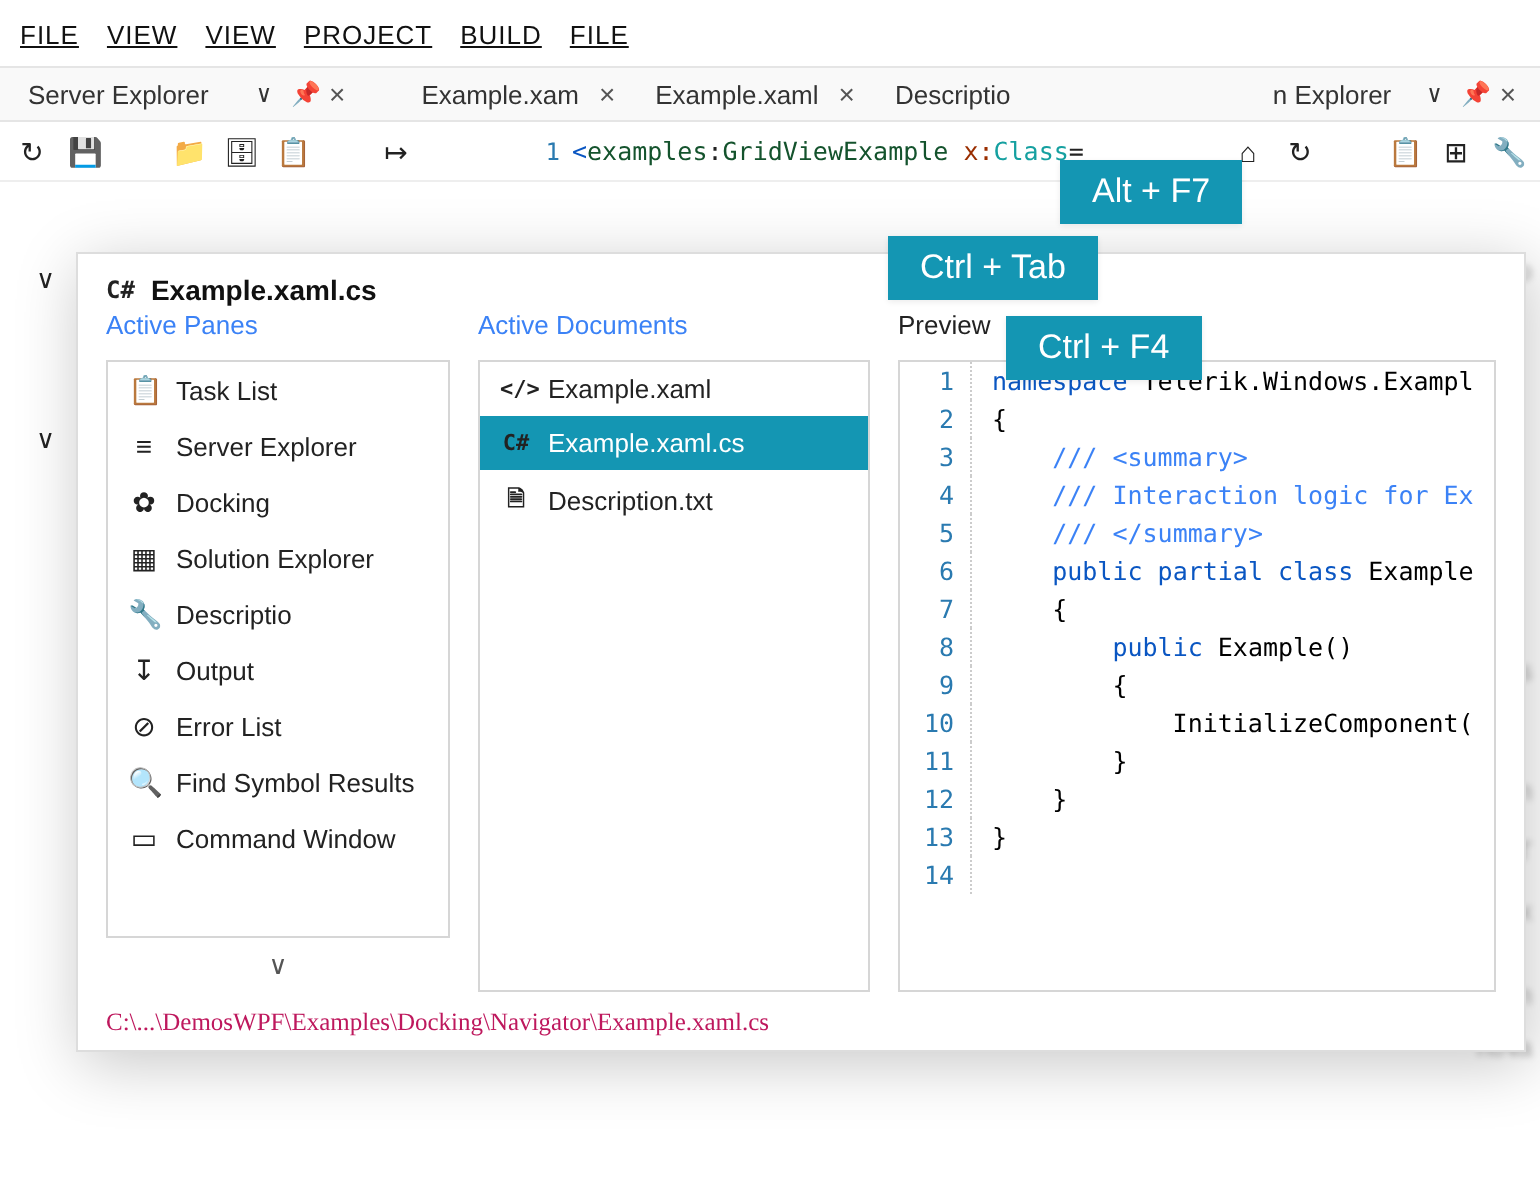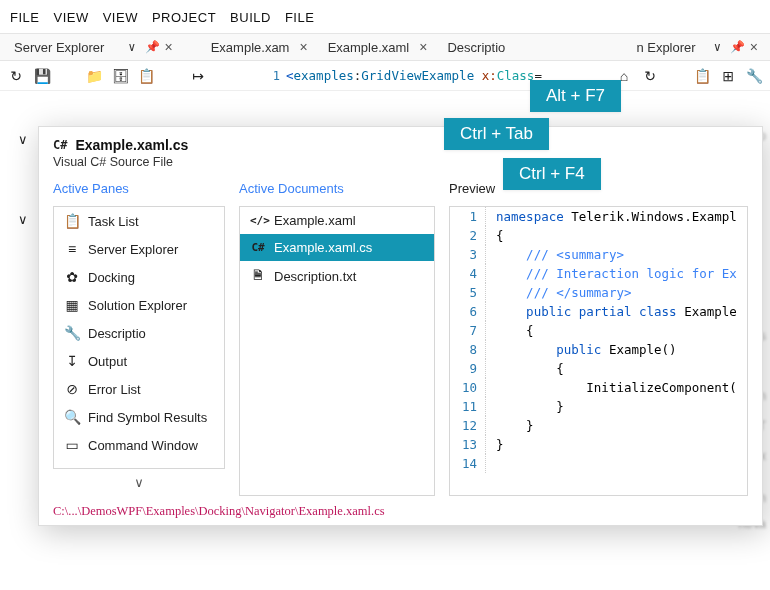--- a/index.html
+++ b/index.html
@@ -15,21 +15,21 @@
 
   
   .menubar {
     display: flex;
     gap: 14px;
     padding: 10px 10px 8px 10px;
     font-size: 13px;
     color: #111;
     letter-spacing: .5px;
   }
-  .menubar span { cursor: default; }
+  .menubar span { cursor: default; text-decoration: underline; }
 
   
   .upper {
     display: flex;
     align-items: center;
     height: 28px;
     padding: 0 8px;
     border-top: 1px solid #e5e5e5;
     border-bottom: 1px solid #e5e5e5;
     background: #f9f9f9;
@@ -184,21 +184,21 @@
     text-align: right;
     padding-right: 8px;
     color: #2a7ab0;
     border-right: 1px dotted #ccc;
     margin-right: 10px;
     user-select: none;
   }
   .cc-kw   { color: #0a56c2; }
   .cc-s    { color: #9a2e00; }
   .cc-cm   { color: #3b82f6; }
-  .cc-tag  { color: #0369a1; }
+  .cc-tag  { color: #14532d; }
   .cc-cls  { color: #15a0a0; }
   .cc-txt  { color: #000; }
 
   
   .blurtoken {
     position: absolute;
     right: 4px;
     color: rgba(0,0,0,.35);
     font-size: 13px;
     filter: blur(1.5px);
@@ -283,21 +283,20 @@
     <div class="blurtoken" style="top: 448px;">oBox</div>
     <div class="blurtoken" style="top: 490px;">stMen</div>
     <div class="blurtoken" style="top: 516px;">ntNa</div>
   </div>
 
 <div class="navigator">
   <div class="hdr">
     <span class="lang">C#</span>
     <span class="ftype">Example.xaml.cs</span>
   </div>
-  <div class="sub">Visual C# Source File</div>
 
   <div class="cols">
     <div class="col panes">
       <h4 class="teal">Active Panes</h4>
       <div class="list" id="panesList">
           <div class="item">
             <span class="ic">📋</span>
             <span>Task List</span>
           </div>
           <div class="item">

